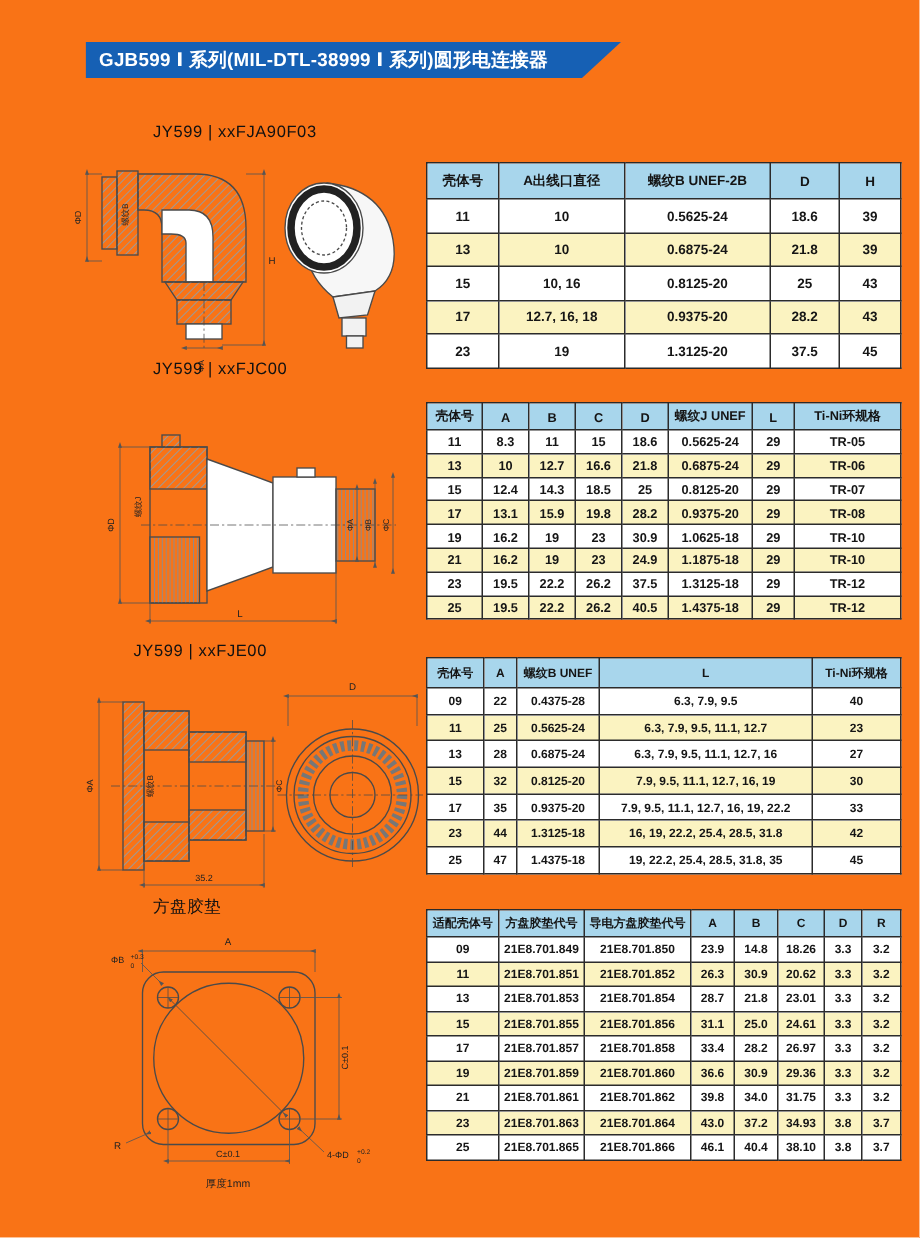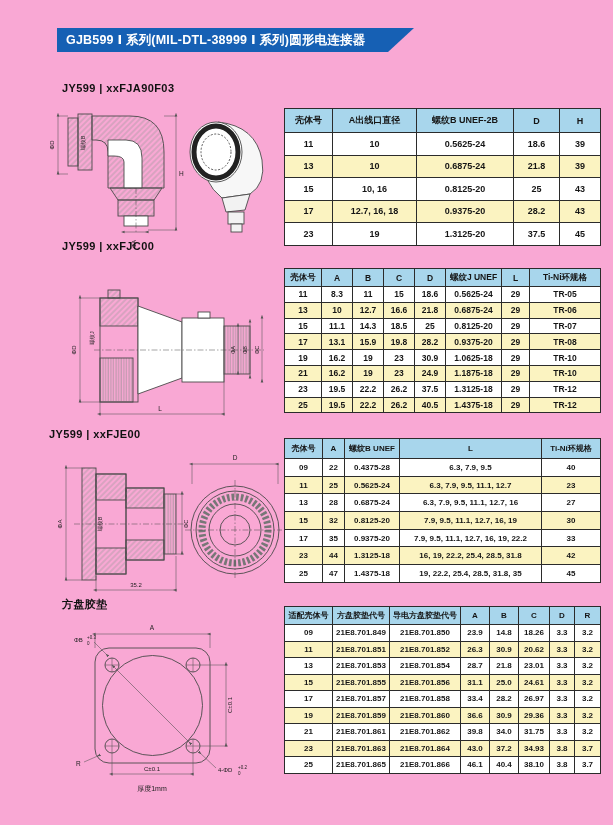--- a/index.html
+++ b/index.html
@@ -1,25 +1,25 @@
 <!DOCTYPE html>
 <html style="--banner-bg: #1660b4; --banner-text: #ffffff; --table-header-bg: #a8d6ec; --row-alt-bg: #fbf3c1; --table-border: #2b2b2b;"><head>
 <meta charset="utf-8">
 <style>
   html,body{margin:0;padding:0;background:#ffffff;}
-  .page{position:relative;width:613px;height:825px;background:#f9a8d4;
+  .page{position:relative;width:613px;height:825px;background:#f97316;
         font-family:"Liberation Sans","DejaVu Sans",sans-serif;color:#111;overflow:hidden;}
 
   .banner{position:absolute;left:57px;top:28px;width:348px;height:24px;
           background:var(--banner-bg,#1660b4);color:var(--banner-text,#fff);
           font-weight:bold;font-size:12.5px;line-height:24px;padding-left:9px;
           white-space:nowrap;letter-spacing:.2px;
           clip-path:polygon(0 0,100% 0,calc(100% - 26px) 100%,0 100%);}
 
-  .sec-title{position:absolute;font-size:11px;font-weight:bold;letter-spacing:.4px;white-space:nowrap;}
+  .sec-title{position:absolute;font-size:11px;font-weight:normal;letter-spacing:.4px;white-space:nowrap;margin-left:40px;}
 
   table{position:absolute;border-collapse:collapse;table-layout:fixed;background:#fff;
         border:1.5px solid var(--table-border,#2b2b2b);}
   th,td{border:1px solid var(--table-border,#2b2b2b);text-align:center;vertical-align:middle;
         padding:0 1px;overflow:hidden;white-space:nowrap;font-weight:bold;color:#151515;}
   th{background:var(--table-header-bg,#a8d6ec);}
   tbody tr:nth-child(even) td{background:var(--row-alt-bg,#fbf3c1);}
 
   .t1{left:284px;top:108px;width:316px;font-size:9px;}
   .t1 th{height:23px}.t1 td{height:21.5px}
@@ -224,21 +224,21 @@
           <td>10</td>
           <td>12.7</td>
           <td>16.6</td>
           <td>21.8</td>
           <td>0.6875-24</td>
           <td>29</td>
           <td>TR-06</td>
         </tr>
         <tr>
           <td>15</td>
-          <td>11.1</td>
+          <td>12.4</td>
           <td>14.3</td>
           <td>18.5</td>
           <td>25</td>
           <td>0.8125-20</td>
           <td>29</td>
           <td>TR-07</td>
         </tr>
         <tr>
           <td>17</td>
           <td>13.1</td>

